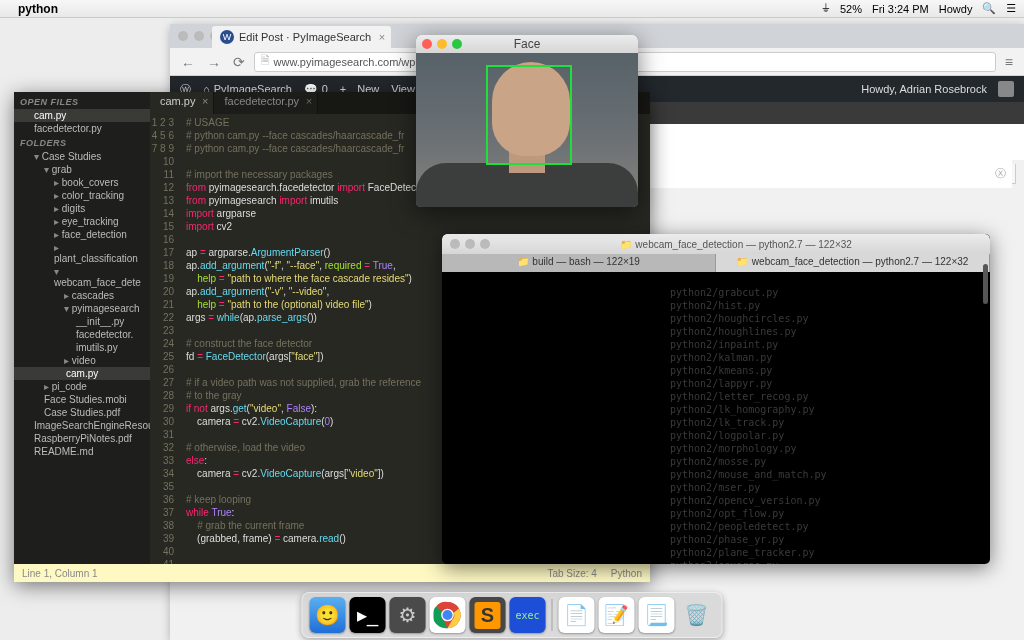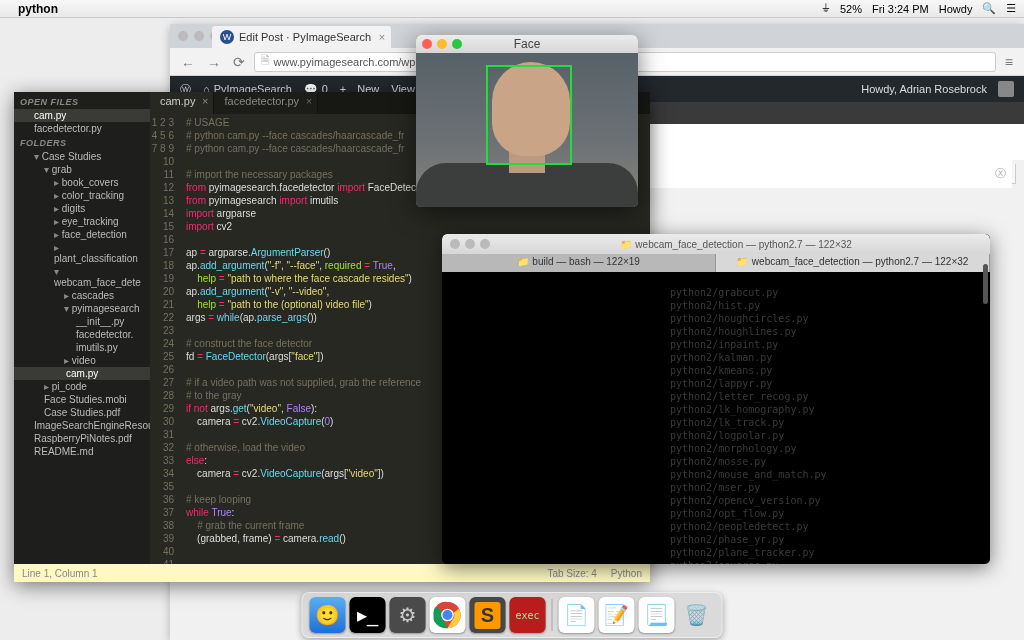--- a/index.html
+++ b/index.html
@@ -376,19 +376,19 @@
         <path d="M16 1a15 15 0 0 1 13 7.5H16a7.5 7.5 0 0 0-6.5 3.7L3 6A15 15 0 0 1 16 1z" fill="#db4437"></path>
         <path d="M29 8.5A15 15 0 0 1 16 31l5.2-9a7.5 7.5 0 0 0 2-8.5z" fill="#ffcd40"></path>
         <path d="M3 6l6.5 6.2a7.5 7.5 0 0 0 2 9.8L16 31A15 15 0 0 1 3 6z" fill="#0f9d58"></path>
         <circle cx="16" cy="16" r="6.5" fill="#4285f4"></circle>
         <circle cx="16" cy="16" r="6.5" fill="none" stroke="#fff" stroke-width="1.5"></circle>
       </svg>
   </div>
   <div class="dock-item" style="background:#474747">
       <span style="background:#ff9800;color:#333;padding:2px 6px;border-radius:3px;font-weight:bold">S</span>
     </div>
-  <div class="dock-item" style="background:#b91c1c;color:#9e9;font-family:monospace;font-size:10px">exec</div>
+  <div class="dock-item" style="background:#1d4ed8;color:#9e9;font-family:monospace;font-size:10px">exec</div>
   <div class="dock-sep"></div>
   <div class="dock-item" style="background:#fff">📄</div>
   <div class="dock-item" style="background:#fff">📝</div>
   <div class="dock-item" style="background:#fff">📃</div>
   <div class="dock-item" style="background:none;box-shadow:none">🗑️</div>
 </div>
 
 </body></html>

